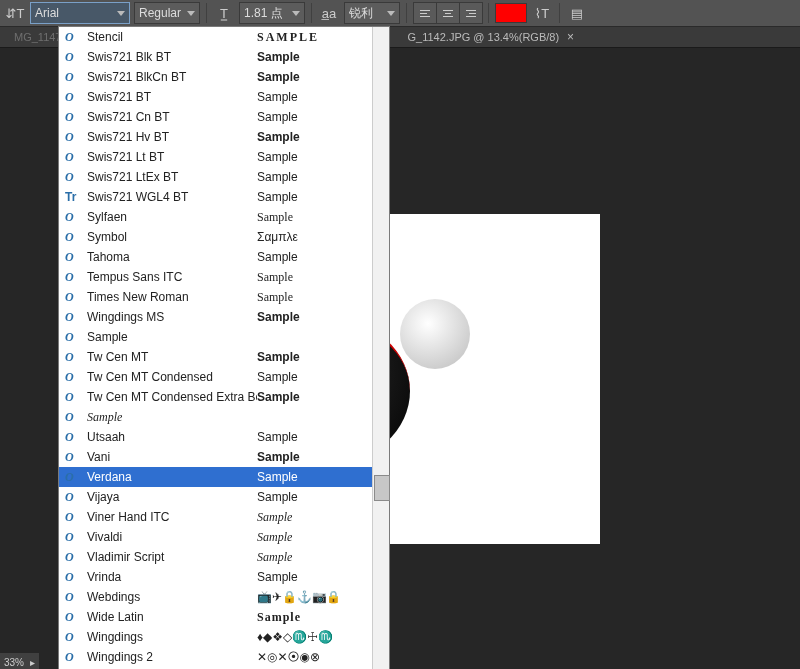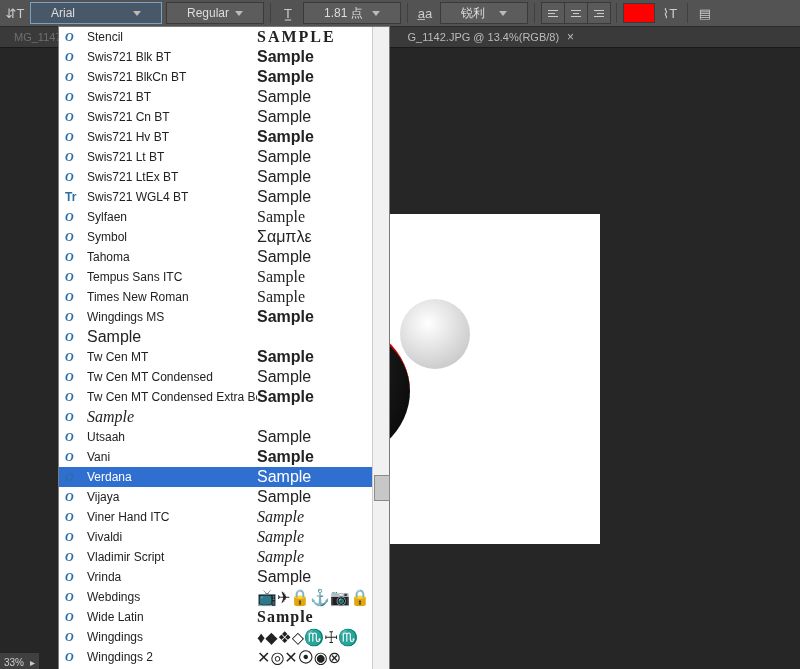--- a/index.html
+++ b/index.html
@@ -1,18 +1,18 @@
 <!DOCTYPE html>
 <html><head>
 <meta charset="utf-8">
 <style>
   html,body{margin:0;padding:0;background:#2b2b2b;font-family:Arial,sans-serif;font-size:12px;color:#ddd;width:800px;height:669px;overflow:hidden}
   .toolbar{height:26px;background:#535353;border-bottom:1px solid #2a2a2a;display:flex;align-items:center;padding:0 4px;gap:4px}
   .tb-ico{width:22px;height:22px;display:flex;align-items:center;justify-content:center;color:#ccc;font-size:13px}
-  .sel{height:20px;background:#5c5c5c;border:1px solid #3a3a3a;display:flex;align-items:center;padding:0 20px;color:#ddd;position:relative}
+  .sel{height:20px;background:#5c5c5c;border:1px solid #3a3a3a;display:flex;align-items:center;padding:0 4px;color:#ddd;position:relative}
   .sel.font{width:90px;background:#485868;border:1px solid #7aa0c8}
   .sel .arrow{margin-left:auto;border-left:4px solid transparent;border-right:4px solid transparent;border-top:5px solid #bbb}
   .sel.size{width:56px}
   .sel.style{width:56px}
   .sel.sharp{width:46px}
   .vsep{width:1px;height:20px;background:#404040;margin:0 2px}
   .btn-grp{display:flex}
   .al{width:22px;height:20px;background:#5a5a5a;border:1px solid #3a3a3a;display:flex;align-items:center;justify-content:center;margin-right:-1px}
   .al span{display:flex;flex-direction:column;gap:2px}
   .al .ln{height:1px;background:#ccc}
@@ -27,21 +27,21 @@
   .cap{position:absolute;left:0;top:110px;width:90px;height:70px;border-radius:50%;background:#222}
   .crystal{position:absolute;right:0;top:20px;width:70px;height:70px;border-radius:50%;background:radial-gradient(circle at 40% 35%,#fff,#bbb)}
   
   .dropdown{position:absolute;left:58px;top:26px;width:330px;height:643px;background:#fff;border:1px solid #7a7a7a;z-index:10;display:flex}
   .list{flex:1;overflow:hidden}
   .row{display:flex;align-items:center;height:20px;padding-left:6px;color:#222;cursor:default}
   .row.sel-row{background:#2f6fd0;color:#fff}
   .row .ico{width:16px;height:14px;font-style:italic;font-weight:bold;color:#2a6ea8;font-size:12px;margin-right:6px;font-family:Georgia,serif}
   .row.tt .ico{color:#2a6ea8;font-style:normal;font-family:Arial}
   .row .name{width:170px;white-space:nowrap;overflow:hidden}
-  .row .prev{color:#222;font-size:16px}
+  .row .prev{color:#222;font-size:12px}
   .row.sel-row .prev{color:#fff}
   .row .prev.b{font-weight:bold}
   .row .prev.i{font-style:italic;font-family:'Brush Script MT',cursive}
   .row .prev.stencil{font-family:Impact;letter-spacing:2px;font-weight:bold}
   .row .prev.serif{font-family:'Times New Roman',serif}
   .row .prev.wide{font-family:Georgia;font-weight:bold;letter-spacing:1px}
   .scrollbar{width:16px;background:#f1f1f1;border-left:1px solid #ccc;position:relative}
   .thumb{position:absolute;left:1px;width:14px;height:24px;background:#c7c7c7;border:1px solid #8a8a8a;top:448px}
   .status{position:absolute;left:0;bottom:0;height:18px;background:#404040;color:#ccc;font-size:10px;padding:0 4px;display:flex;align-items:center}
 </style>

